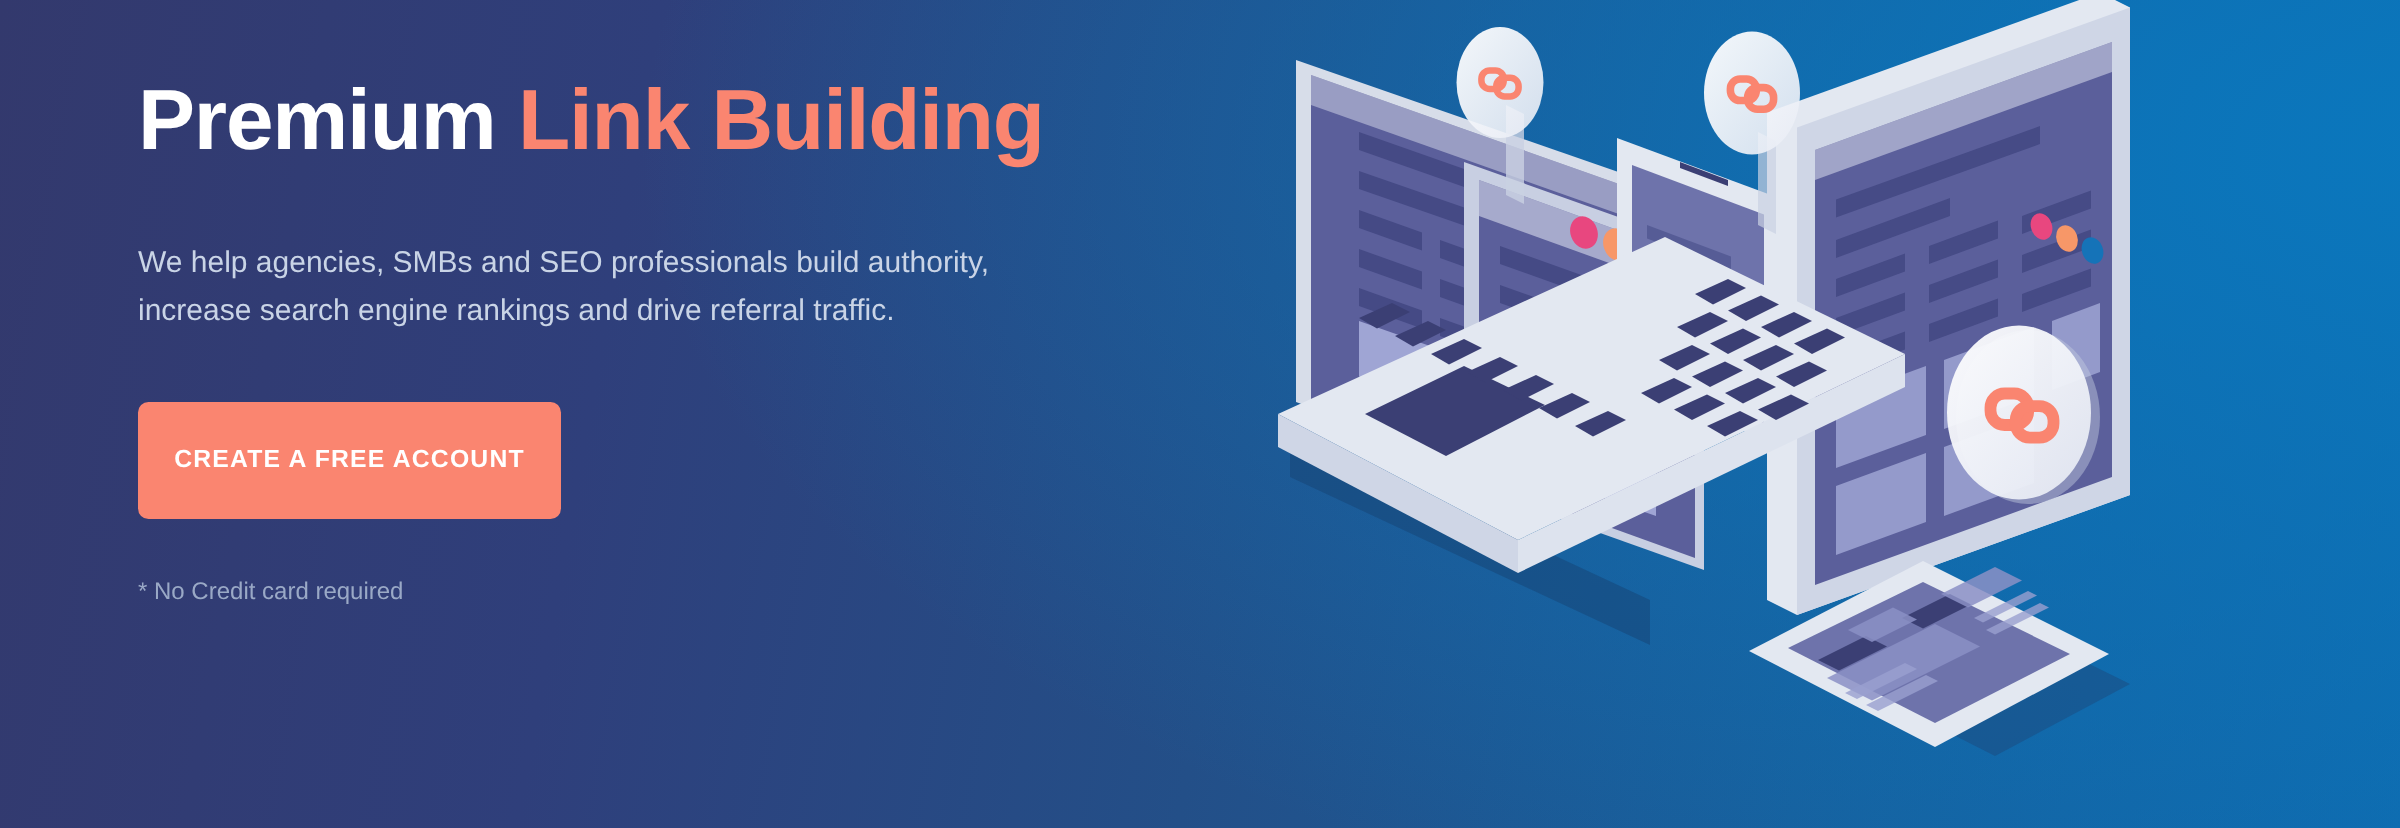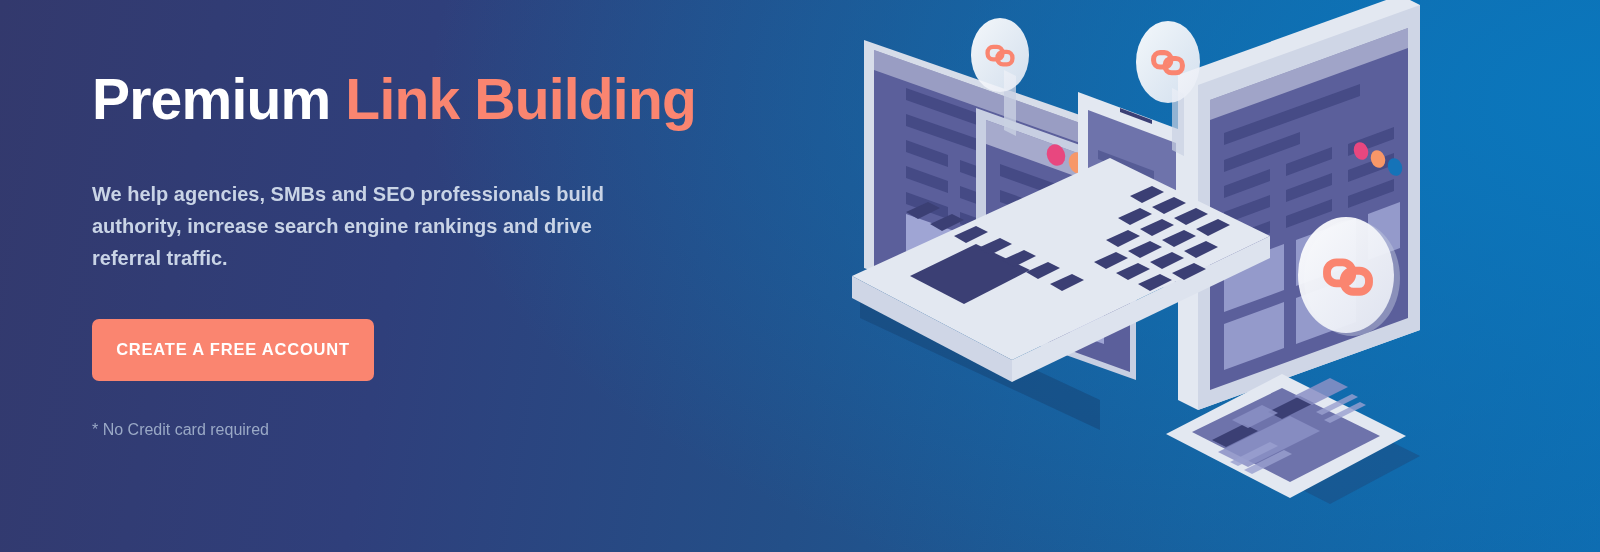--- a/index.html
+++ b/index.html
@@ -10,33 +10,33 @@
     position:relative;
   }
   #hero {
     position:absolute; inset:0; width:1600px; height:552px;
     background:
       radial-gradient(130% 180% at 102% 18%, rgba(10,120,190,0.95) 0%, rgba(10,120,190,0.0) 58%),
       linear-gradient(100deg, #33396d 0%, #2f3f7b 26%, #234f88 52%, #185f9c 76%, #0f6aae 100%);
     overflow:hidden;
   }
   
-  .copy { position:absolute; left:92px; top:62px; width:700px; }
+  .copy { position:absolute; left:92px; top:43px; width:700px; }
   .headline {
     font-size:57px; font-weight:700; line-height:1.33;
     color:#ffffff; letter-spacing:-0.8px; white-space:nowrap;
   }
   .headline .accent { color:#fa8570; }
   .subcopy {
     margin-top:40px; font-size:20px; line-height:1.6;
-    color:#c9d4e6; max-width:570px; font-weight:700;
+    color:#c9d4e6; max-width:570px; font-weight:400;
   }
   .cta {
     display:block; margin-top:45px;
-    width:282px; height:62px; border:none; cursor:pointer;
+    width:282px; height:78px; border:none; cursor:pointer;
     background:#fa8570; border-radius:7px;
     color:#ffffff; font-size:16.5px; font-weight:700;
     letter-spacing:0.8px; font-family:"Liberation Sans", sans-serif;
   }
   .note { margin-top:40px; font-size:16px; color:#9aa9c6; }
 
   
   .art { position:absolute; left:800px; top:0; width:800px; height:552px; }
   .art svg { display:block; width:800px; height:552px; }
 </style>

